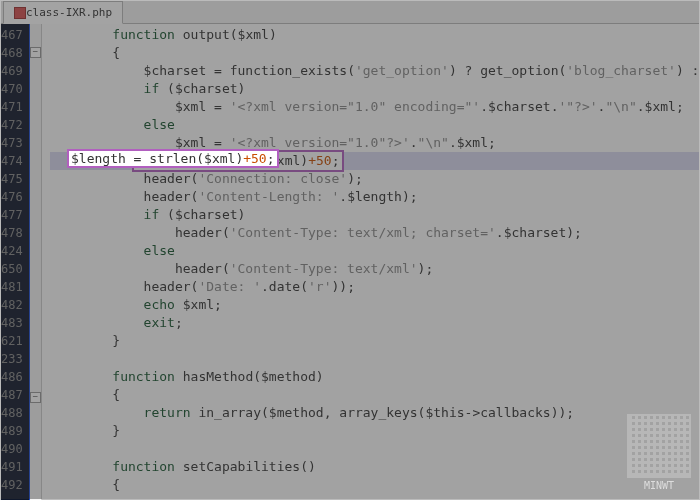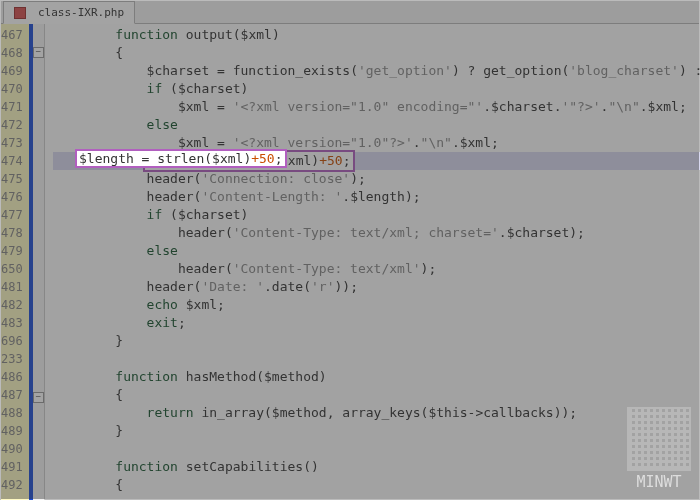--- a/index.html
+++ b/index.html
@@ -1,37 +1,37 @@
 <!DOCTYPE html>
 <html><head>
 <meta charset="utf-8">
 <style>
   html,body{margin:0;padding:0;width:700px;height:500px;overflow:hidden;background:#fff;font-family:Consolas,Monaco,monospace;font-size:13px}
   .editor{position:relative;width:700px;height:500px;background:#fdfdfd;border:1px solid #bbb;box-sizing:border-box}
   .tabbar{height:22px;background:#f4f4f4;border-bottom:1px solid #bbb;display:flex;align-items:flex-end}
-  .tab{display:flex;align-items:center;gap:12px;height:21px;padding:0 10px;background:#fff;border:1px solid #bbb;border-bottom:1px solid #fff;margin-left:2px;margin-bottom:-1px;font-size:11px;color:#333}
+  .tab{display:flex;align-items:center;gap:0;height:21px;padding:0 10px;background:#fff;border:1px solid #bbb;border-bottom:1px solid #fff;margin-left:2px;margin-bottom:-1px;font-size:11px;color:#333}
   .tab .dot{width:10px;height:10px;background:#d85050;border:1px solid #a03030;display:inline-block}
   .codearea{display:flex;height:calc(100% - 22px)}
-  .gutter{width:38px;background:#fef9c3;border-right:4px solid #1d4ed8;text-align:right;color:#888;padding-top:2px;box-sizing:border-box;font-size:12px;line-height:18px}
+  .gutter{width:38px;background:#0f172a;border-right:1px solid #1d4ed8;text-align:right;color:#888;padding-top:2px;box-sizing:border-box;font-size:12px;line-height:18px}
   .gutter div{padding-right:6px}
   .fold{width:16px;background:#f4f4f4;border-right:1px solid #ccc;padding-top:2px;font-size:10px;line-height:18px;color:#888;text-align:center}
   .fold .box{width:9px;height:9px;border:1px solid #999;margin:3px auto 4px;line-height:7px;font-size:9px;color:#666;background:#fff}
   .code{flex:1;padding:2px 0 0 8px;line-height:18px;white-space:pre;color:#333;position:relative}
   .kw{color:#14532d;font-weight:normal}
   .fn{color:#333;font-weight:normal}
   .var{color:#333}
   .str{color:#888}
   .num{color:#c94f00}
   .pun{color:#333}
   .op{color:#333}
   .line{height:18px}
   .hl-row{background:#d9d9f0}
-  .hl-box{background:#fff;border:2px solid #b15fbf;display:inline-block;padding:0 2px;margin:-2px 12px}
+  .hl-box{background:#fff;border:2px solid #b15fbf;display:inline-block;padding:0 2px;margin:-2px 4px}
   .overlay{position:absolute;inset:0;background:rgba(50,50,50,0.45);pointer-events:none}
-  .qr{position:absolute;right:8px;bottom:8px;width:64px;text-align:center;color:#ddd;font-size:15px;pointer-events:none}
+  .qr{position:absolute;right:8px;bottom:8px;width:64px;text-align:center;color:#ddd;font-size:10px;pointer-events:none}
   .qr .g{width:60px;height:60px;margin:0 auto 2px;background:
     repeating-linear-gradient(0deg,#ccc 0 3px,transparent 3px 6px),
     repeating-linear-gradient(90deg,#ccc 0 3px,transparent 3px 6px);
     opacity:.5;border:2px solid #ccc}
 </style>
 </head>
 <body>
 
 <div class="editor">
   <div class="tabbar">
@@ -47,26 +47,26 @@
         <div>469</div>
         <div>470</div>
         <div>471</div>
         <div>472</div>
         <div>473</div>
         <div>474</div>
         <div>475</div>
         <div>476</div>
         <div>477</div>
         <div>478</div>
-        <div>479</div>
+        <div>424</div>
         <div>650</div>
         <div>481</div>
         <div>482</div>
         <div>483</div>
-        <div>696</div>
+        <div>621</div>
         <div>233</div>
         <div>486</div>
         <div>487</div>
         <div>488</div>
         <div>489</div>
         <div>490</div>
         <div>491</div>
         <div>492</div>
       </div>
     <div class="fold" id="fold">

